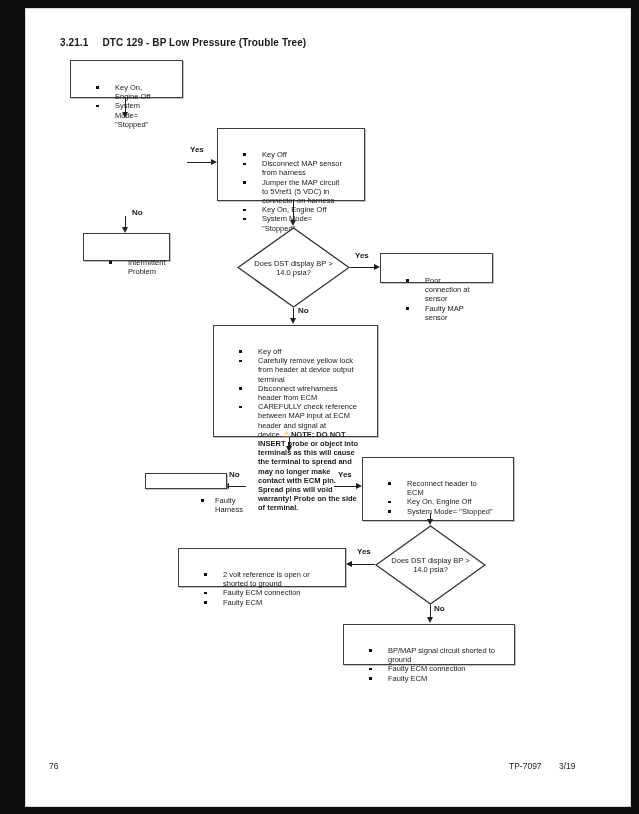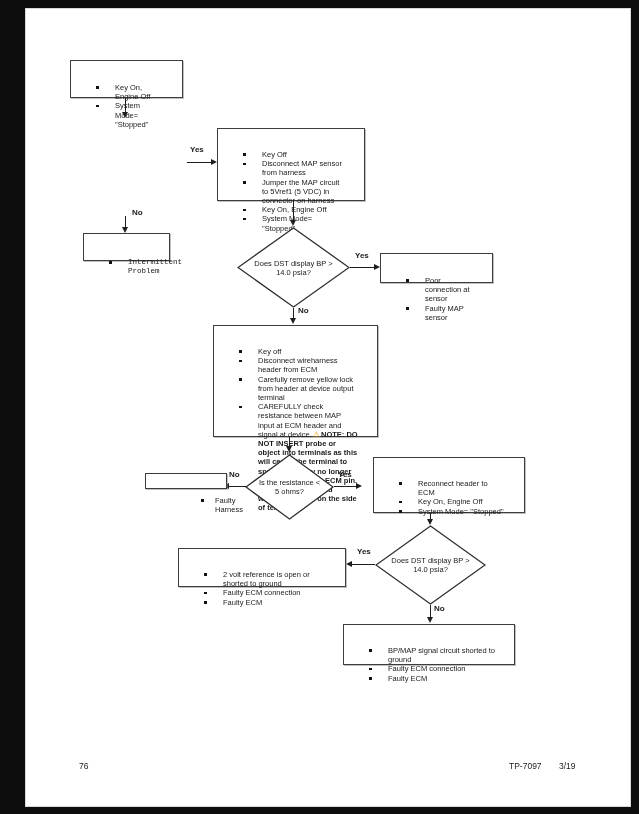--- a/index.html
+++ b/index.html
@@ -19,25 +19,25 @@
   .fbox li::before{content:"";position:absolute;left:9px;top:3.4px;width:2.6px;height:2.6px;background:#111;}
   .fbox li b{font-weight:bold;}
   .warn{color:#eda70b;font-size:8px;margin:0 1px;}
 
   #box-start{left:45px;top:52px;width:113px;height:38px;}
   #box-jumper{left:192px;top:120px;width:148px;height:73px;}
   #box-intermittent{left:58px;top:225px;width:87px;height:28px;}
   #box-sensor{left:355px;top:245px;width:113px;height:30px;}
   #box-resistance{left:188px;top:317px;width:165px;height:112px;}
   #box-harness{left:120px;top:465px;width:82px;height:16px;padding-left:32px;}
-  #box-reconnect{left:348px;top:449px;width:152px;height:56px;}
+  #box-reconnect{left:337px;top:449px;width:152px;height:64px;}
   #box-fivevolt{left:153px;top:540px;width:168px;height:39px;}
   #box-bpmap{left:318px;top:616px;width:172px;height:41px;}
   #box-start ul, #box-intermittent ul, #box-harness ul, #box-sensor ul{padding-top:6px;}
-  #box-intermittent ul{padding-top:8px;font-family:Liberation Mono, monospace;}
+  #box-intermittent ul{padding-top:8px;}
   #box-harness ul{padding-top:6px;}
   #box-harness li{padding-left:21px;}
   #box-harness li::before{left:7px;}
 
   
   .diamond{position:absolute;}
   .dshape{fill:#fff;stroke:#2f2f2f;stroke-width:1.3;}
   .dtext{position:absolute;left:0;top:0;right:0;bottom:0;display:flex;align-items:center;
          justify-content:center;text-align:center;font-size:7.5px;line-height:9px;padding:0 13px;}
   #dia-bp-low{left:38px;top:112px;width:124px;height:96px;}
@@ -50,30 +50,33 @@
   .vline{width:1.2px;}
   .hline{height:1.2px;}
   .ah{position:absolute;width:0;height:0;}
   .ah-down{border-left:3.5px solid transparent;border-right:3.5px solid transparent;border-top:6px solid #1f1f1f;}
   .ah-right{border-top:3.5px solid transparent;border-bottom:3.5px solid transparent;border-left:6px solid #1f1f1f;}
   .ah-left{border-top:3.5px solid transparent;border-bottom:3.5px solid transparent;border-right:6px solid #1f1f1f;}
   .elabel{position:absolute;font-size:8px;font-weight:bold;}
 
   
   .footer-text{position:absolute;top:753px;font-size:8.5px;}
-  #pg-num{left:54px;}
+  #pg-num{left:24px;}
   #doc-code{left:484px;}
   #doc-rev{left:534px;}
 </style>
 </head>
 <body>
 
 <div class="screen">
   <div class="page">
 
+    <div class="title">
+      <span class="sec">3.21.1</span><span>DTC 129 - BP Low Pressure (Trouble Tree)</span>
+    </div>
 
     <div class="fbox" id="box-start">
       <ul>
         <li>Key On, Engine Off</li>
         <li>System Mode= "Stopped"</li>
       </ul>
     </div>
 
     <div class="vline" style="left:100px;top:90px;height:15px;"></div>
     <div class="ah ah-down" style="left:97px;top:104px;"></div>
@@ -124,35 +127,29 @@
       </ul>
     </div>
 
     <span class="elabel" style="left:273px;top:298px;">No</span>
     <div class="vline" style="left:268px;top:300px;height:11px;"></div>
     <div class="ah ah-down" style="left:265px;top:310px;"></div>
 
     <div class="fbox" id="box-resistance">
       <ul>
         <li>Key off</li>
+        <li>Carefully remove yellow lock from header at device output terminal</li>
         <li>Disconnect wireharness header from ECM</li>
-        <li>Carefully remove yellow lock from header at device output terminal</li>
-        <li><span>CAREFULLY check resistance between MAP input at ECM header and signal at device.</span><span class="warn">⚠</span><b>NOTE: DO NOT INSERT probe or object into terminals as this will cause the terminal to spread and may no longer make contact with ECM pin. Spread pins will void warranty!  Probe on the side of terminal.</b></li>
+        <li><span>CAREFULLY check reference between MAP input at ECM header and signal at device.</span><span class="warn">⚠</span><b>NOTE: DO NOT INSERT probe or object into terminals as this will cause the terminal to spread and may no longer make contact with ECM pin. Spread pins will void warranty!  Probe on the side of terminal.</b></li>
       </ul>
     </div>
 
     <div class="vline" style="left:264px;top:429px;height:10px;"></div>
     <div class="ah ah-down" style="left:261px;top:438px;"></div>
 
-    <div class="diamond" id="dia-resist">
-      <svg width="89" height="66">
-          <polygon class="dshape" points="44.5,1 88,33 44.5,65 1,33"></polygon>
-        </svg>
-      <div class="dtext">Is the resistance &lt; 5 ohms?</div>
-    </div>
 
     <span class="elabel" style="left:204px;top:462px;">No</span>
     <div class="hline" style="left:204px;top:478px;width:17px;"></div>
     <div class="ah ah-left" style="left:198px;top:474.5px;"></div>
 
     <div class="fbox" id="box-harness">
       <ul>
         <li>Faulty Harness</li>
       </ul>
     </div>

